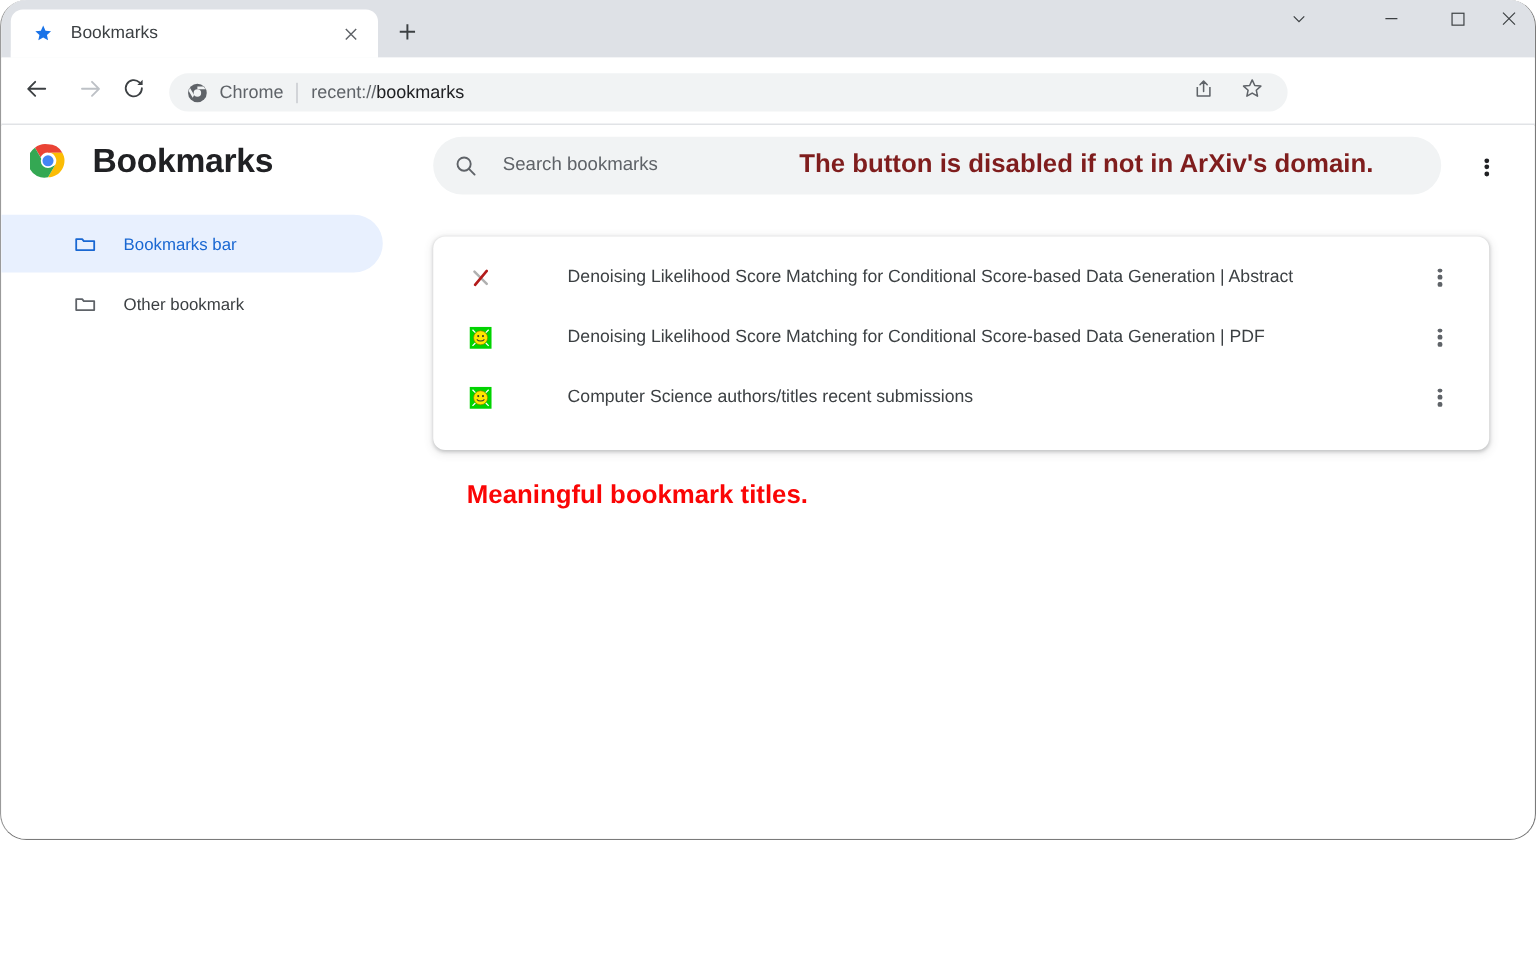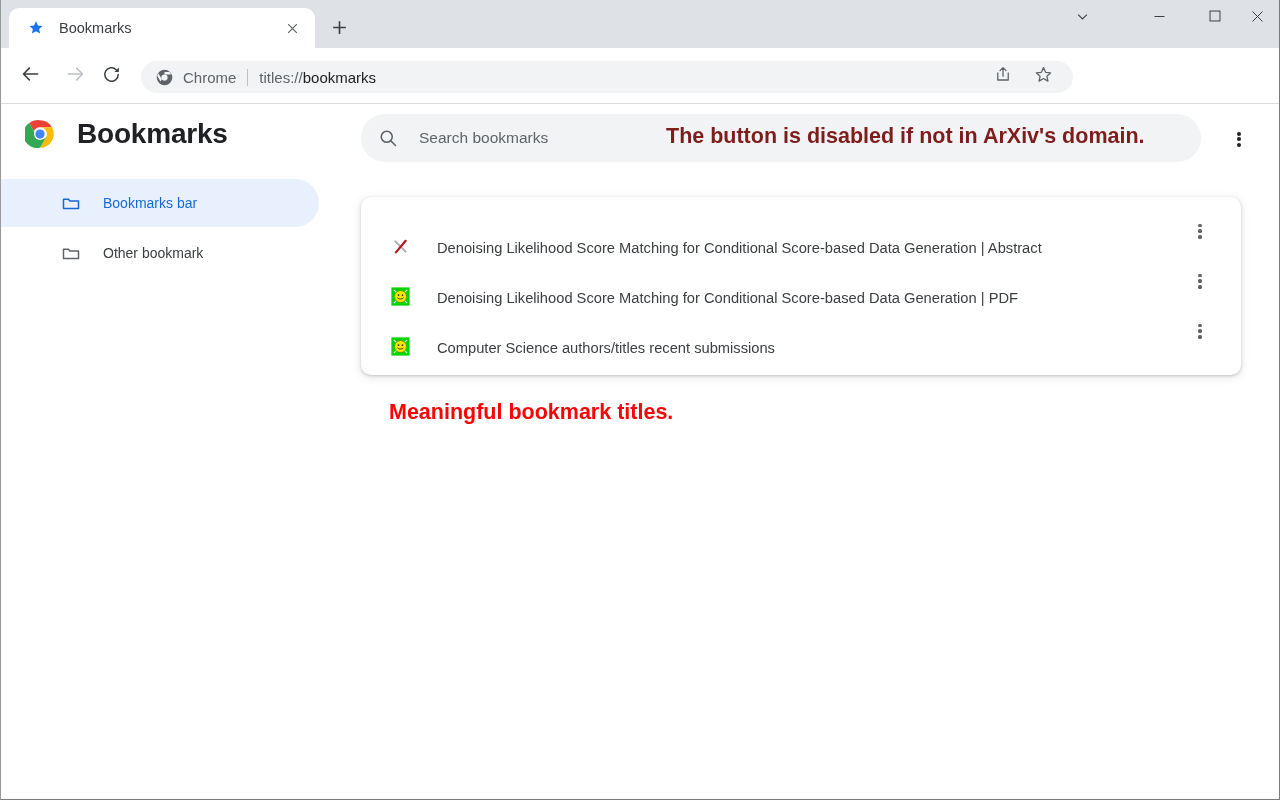--- a/index.html
+++ b/index.html
@@ -5,26 +5,27 @@
 <style>
   * { box-sizing: border-box; margin: 0; padding: 0; }
   html, body {
     width: 1280px; height: 800px;
     font-family: "Liberation Sans", sans-serif;
     overflow: hidden;
     background: #ffffff;
   }
   #window {
     position: relative;
-    width: 1280px; height: 800px;
+    width: 1280px; height: 700px;
     background: #ffffff;
     border-left: 1px solid #9a9a9a;
     border-right: 1px solid #7a7a7a;
     border-bottom: 1px solid #7a7a7a;
     overflow: hidden;
+    border-radius: 22px;
   }
 
   
   #tabstrip {
     position: absolute; left: 0; top: 0;
     width: 1280px; height: 48px;
     background: #dee1e6;
   }
   #tab-active {
     position: absolute; left: 8px; top: 8px;
@@ -226,22 +227,23 @@
   #bookmark-card {
     position: absolute; left: 360px; top: 92px;
     width: 880px; height: 178px;
     background: #ffffff;
     border-radius: 10px;
     box-shadow: 0 1px 3px rgba(60,64,67,.24), 0 2px 8px 1px rgba(60,64,67,.11);
     padding-top: 9px;
   }
   .bm-row {
     position: relative;
-    display: flex; align-items: flex-end;
+    display: flex; align-items: center;
     height: 50px;
+    gap: 36px;
   }
   .bm-favicon {
     margin-left: 29px; width: 20px; height: 20px; flex: 0 0 auto;
     display: flex; align-items: center; justify-content: center;
   }
   .bm-title {
     margin-left: 27px;
     font-size: 14.7px; color: #3c4043;
     white-space: nowrap; overflow: hidden; text-overflow: ellipsis;
     flex: 1 1 auto;
@@ -356,21 +358,21 @@
       <span id="omnibox-chrome-icon">
         <svg width="17" height="17" viewBox="0 0 24 24">
           <circle cx="12" cy="12" r="11" fill="#5f6368"></circle>
           <circle cx="12" cy="12" r="4.4" fill="#f1f3f4"></circle>
           <path d="M12 7.6h9.6l-2.4-3.2H12z" fill="#f1f3f4"></path>
           <path d="M8.2 14.3L3.3 6.1 1.6 9.4l4.9 8.3z" fill="#f1f3f4"></path>
         </svg>
       </span>
       <span id="omnibox-chip">Chrome</span>
       <span id="omnibox-divider"></span>
-      <span id="omnibox-url"><span>titles://</span><b>bookmarks</b></span>
+      <span id="omnibox-url"><span>recent://</span><b>bookmarks</b></span>
     </div>
 
     <div class="omni-right-btn" id="omni-share">
       <span>
         <svg width="18" height="18" viewBox="0 0 24 24">
           <path stroke="currentColor" stroke-width="1.7" fill="none" stroke-linejoin="round" d="M5 10v10h14v-10"></path>
           <path stroke="currentColor" stroke-width="1.7" fill="none" stroke-linecap="round" stroke-linejoin="round" d="M12 15V3.5m0 0L8 7.5m4-4l4 4"></path>
         </svg>
       </span>
     </div>

